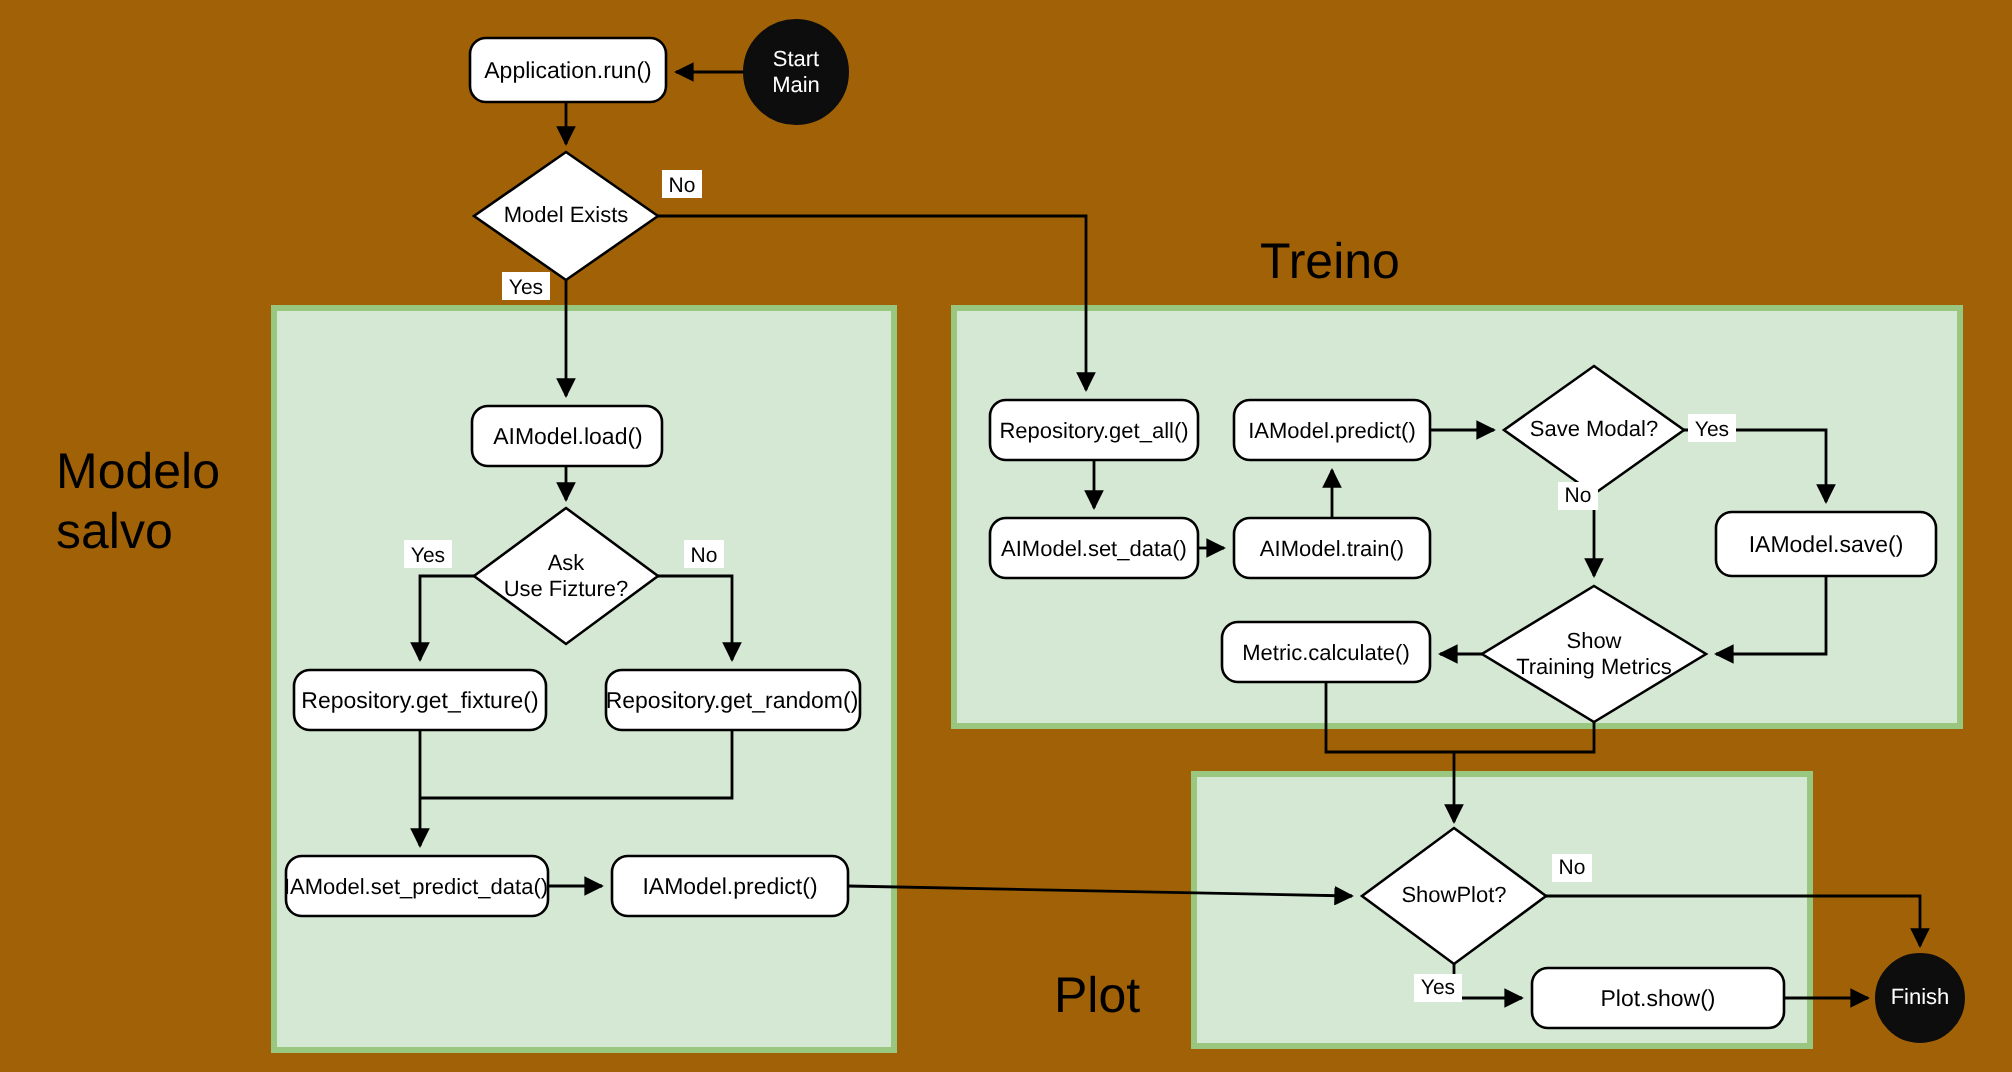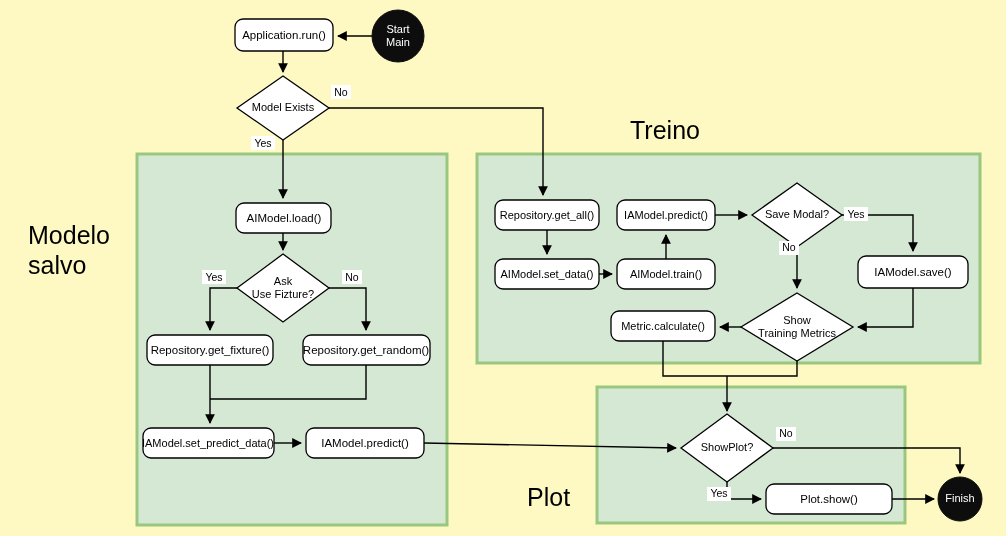--- a/index.html
+++ b/index.html
@@ -4,21 +4,21 @@
 <style>
   html, body {
     margin: 0;
     padding: 0;
     background: #ffffff;
   }
   #canvas {
     position: relative;
     width: 1006px;
     height: 536px;
-    background: #fef9c3;
+    background: #a16207;
     font-family: "Liberation Sans", sans-serif;
     overflow: hidden;
   }
   #flow-svg {
     position: absolute;
     left: 0;
     top: 0;
     width: 1006px;
     height: 536px;
   }

